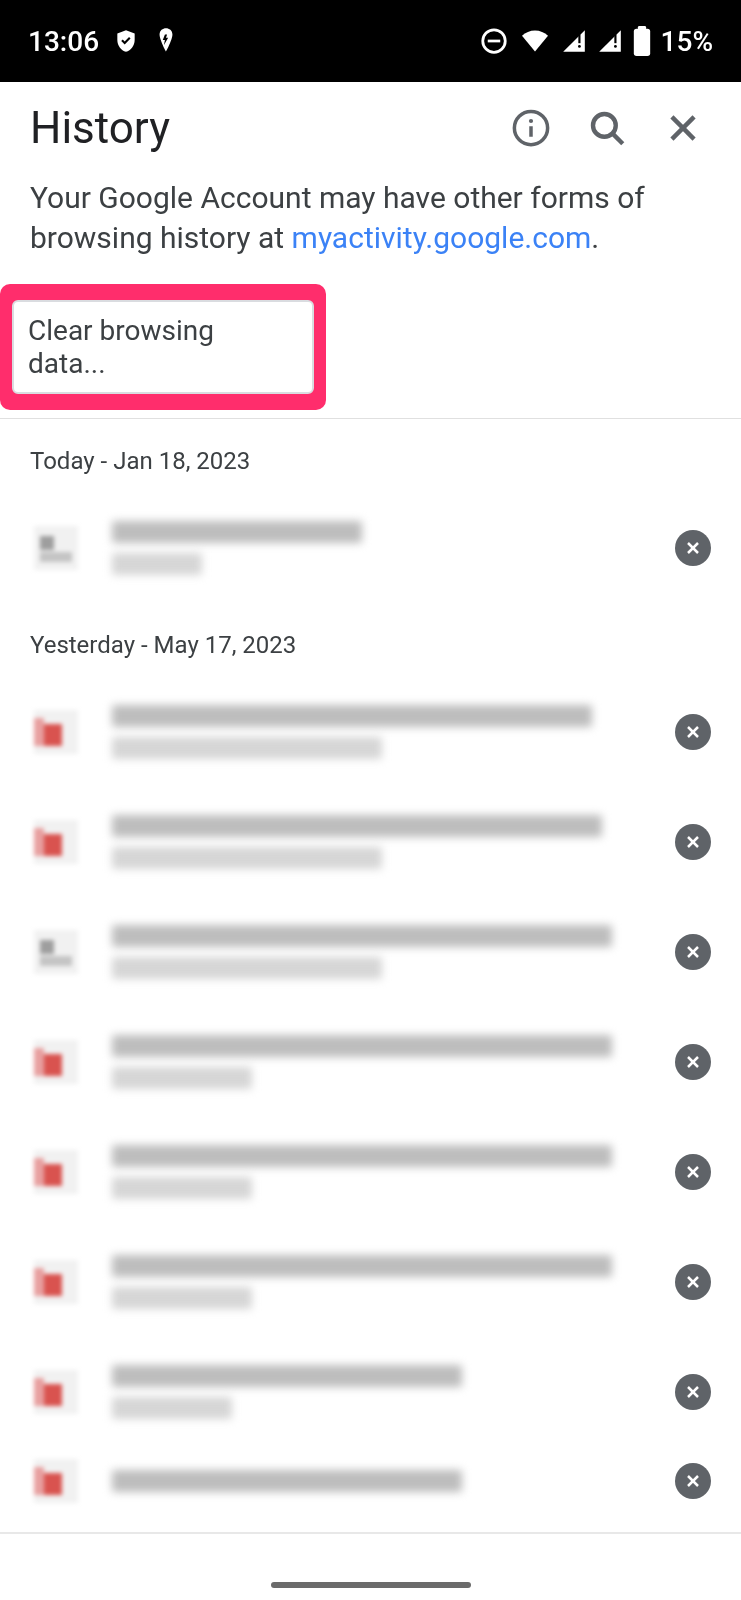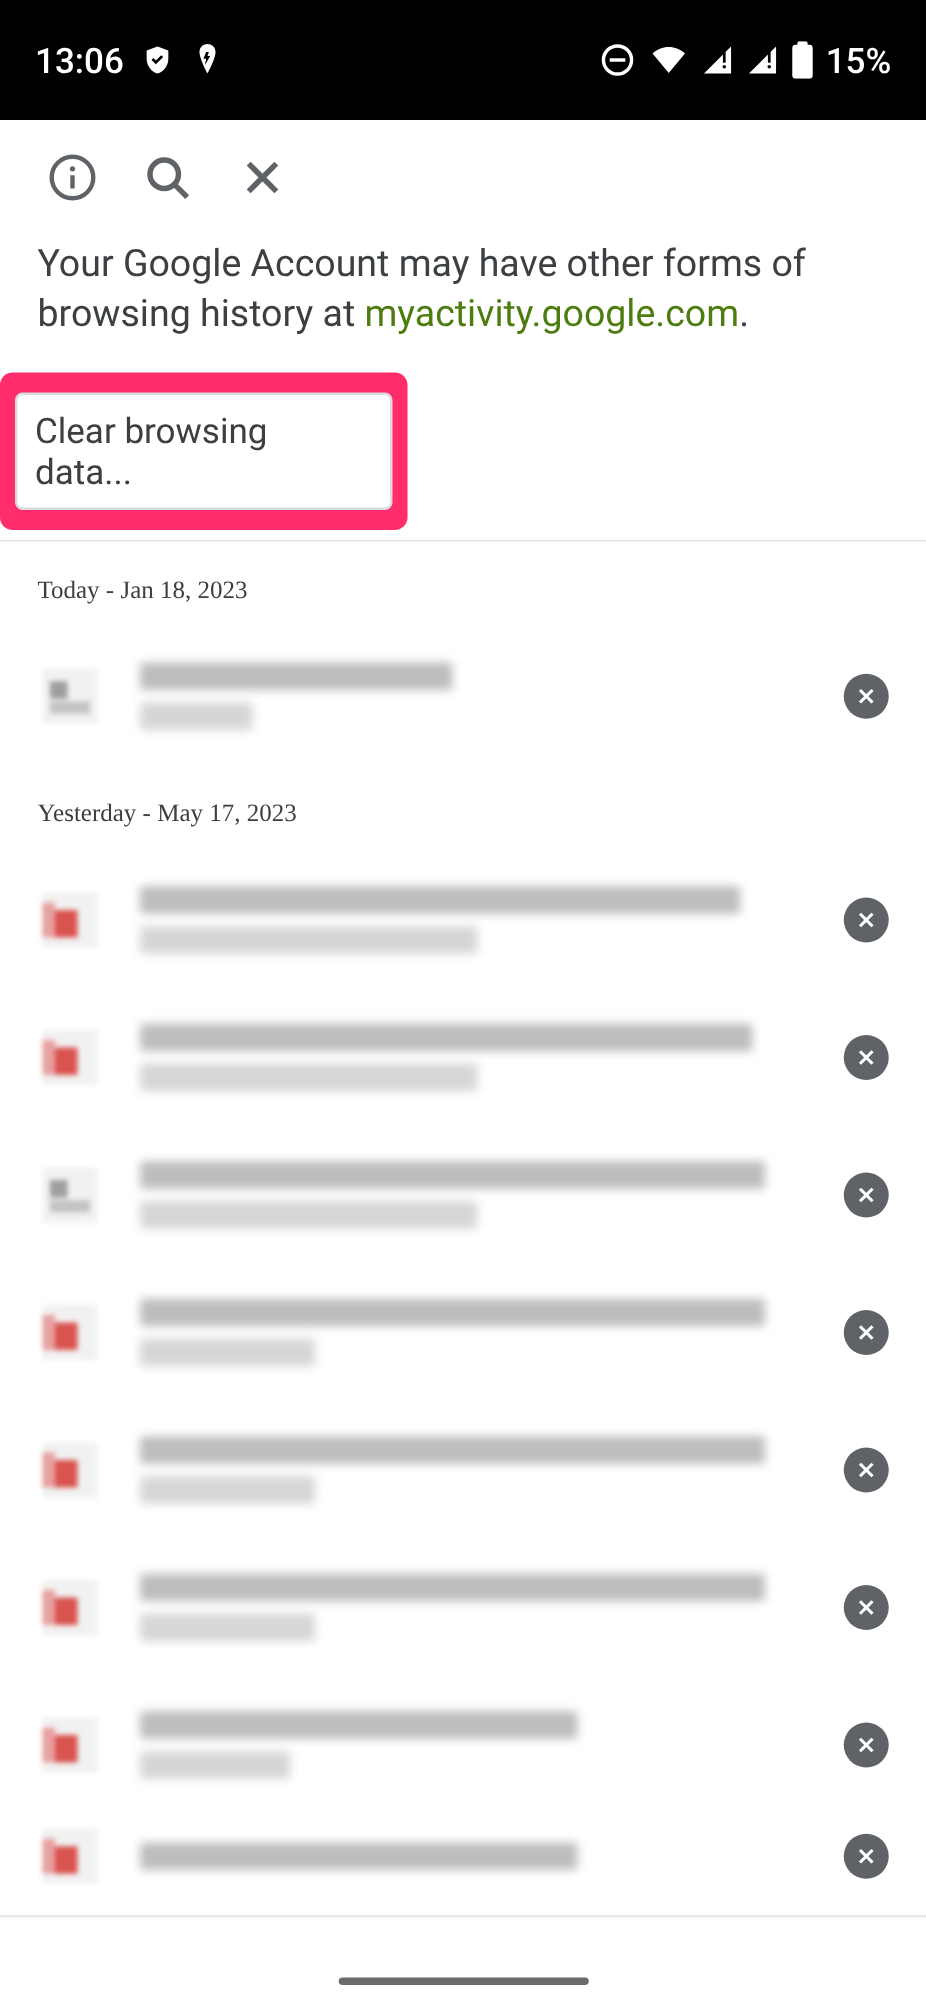--- a/index.html
+++ b/index.html
@@ -5,21 +5,21 @@
   * { box-sizing: border-box; margin: 0; padding: 0; }
   body {
     width: 741px;
     height: 1600px;
     font-family: Roboto, Arial, sans-serif;
     background: #fff;
     overflow: hidden;
     position: relative;
   }
   .status-bar {
-    height: 96px;
+    height: 82px;
     background: #000;
     color: #fff;
     display: flex;
     align-items: center;
     padding: 0 28px;
     font-size: 28px;
     font-weight: 500;
   }
   .status-left { display: flex; align-items: center; gap: 14px; }
   .status-right { margin-left: auto; display: flex; align-items: center; gap: 10px; }
@@ -40,21 +40,21 @@
     width: 56px; height: 56px;
     display: flex; align-items: center; justify-content: center;
     color: #5f6368;
   }
   .info-text {
     padding: 12px 30px 22px 30px;
     font-size: 30px;
     line-height: 40px;
     color: #3c4043;
   }
-  .info-text .link { color: #4d7c0f; }
+  .info-text .link { color: #3b82f6; }
   .clear-highlight {
     position: relative;
     margin: 4px 0 0 0;
     width: 326px;
     padding: 16px 12px;
     background: #ff2d6c;
     border-radius: 10px;
   }
   .clear-button {
     width: 100%;
@@ -64,23 +64,22 @@
     padding: 12px 14px;
     font-size: 28px;
     color: #3c4043;
     text-align: left;
     cursor: pointer;
     font-family: inherit;
   }
   .divider { height: 1px; background: #e0e0e0; margin-top: 8px; }
   .section-header {
     padding: 28px 30px 18px 30px;
-    font-size: 20px;
+    font-size: 24px;
     color: #3c4043;
-    font-family: Liberation Serif, serif;
   }
   .entry {
     display: flex;
     align-items: center;
     padding: 12px 30px 12px 34px;
     gap: 34px;
     min-height: 110px;
   }
   .favicon {
     width: 44px; height: 44px;
@@ -179,20 +178,21 @@
       <svg width="18" height="30" viewBox="0 0 12 22" fill="#fff">
           <rect x="0" y="2" width="12" height="20" rx="2"></rect>
           <rect x="3" y="0" width="6" height="3" rx="1"></rect>
         </svg>
     </span>
     <span>15%</span>
   </div>
 </div>
 
 <div class="header">
+  <div class="header-title">History</div>
   <div class="header-action">
     <svg width="42" height="42" viewBox="0 0 24 24" fill="none" stroke="#5f6368" stroke-width="2">
         <circle cx="12" cy="12" r="9.5"></circle>
         <circle cx="12" cy="8" r="1.2" fill="#5f6368" stroke="none"></circle>
         <line x1="12" y1="11" x2="12" y2="17"></line>
       </svg>
   </div>
   <div class="header-action">
     <svg width="42" height="42" viewBox="0 0 24 24" fill="none" stroke="#5f6368" stroke-width="2.5">
         <circle cx="10.5" cy="10.5" r="6.5"></circle>

